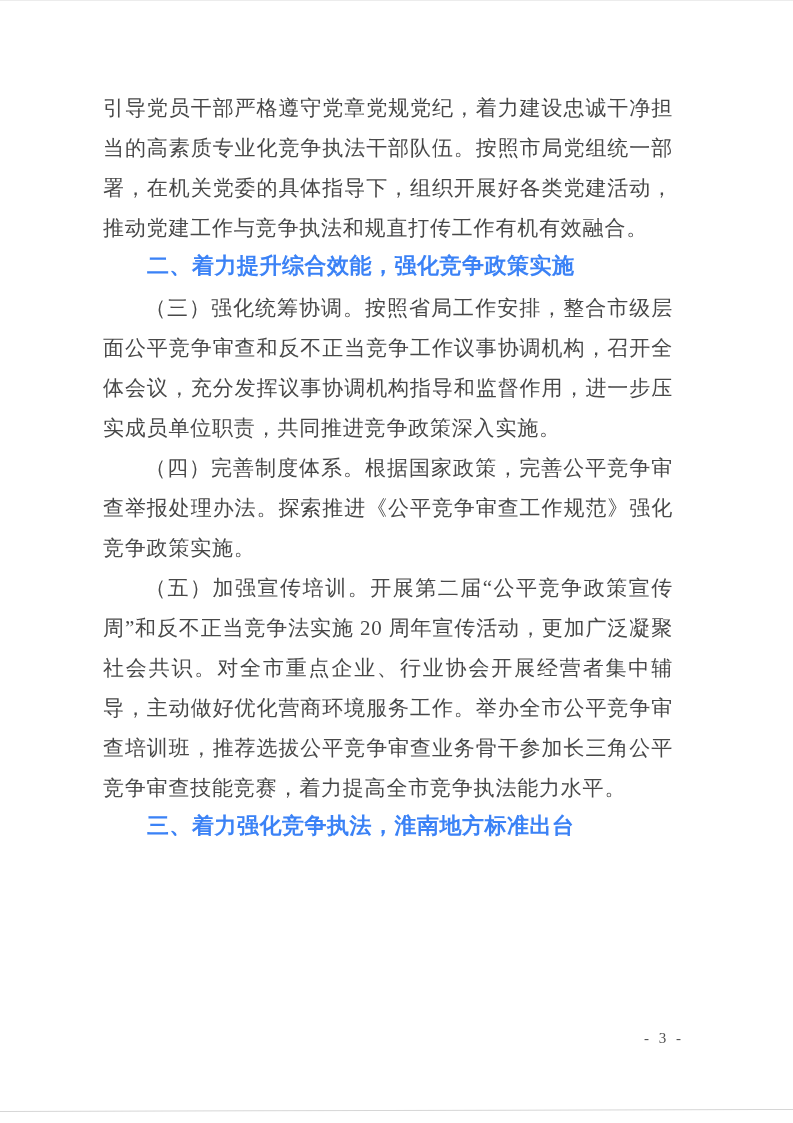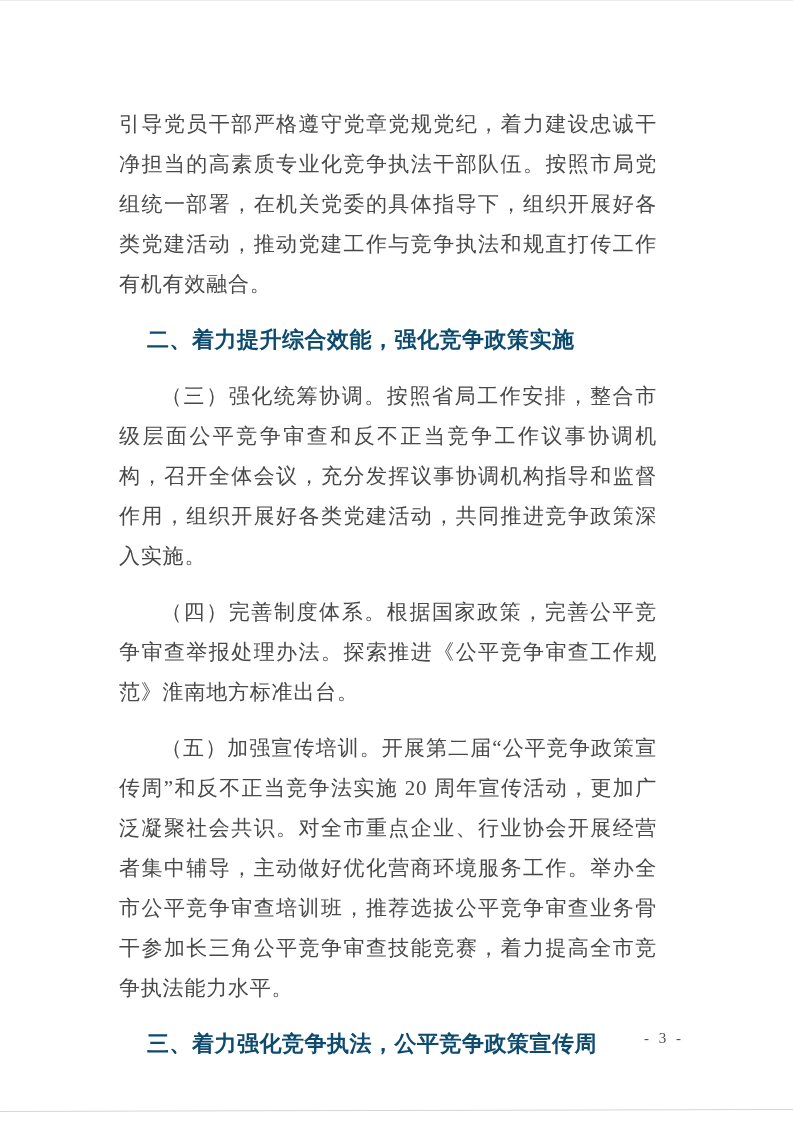--- a/index.html
+++ b/index.html
@@ -33,32 +33,32 @@
     top: 88px;
     width: 570px;
     color: #484848;
     font-size: 21px;
     line-height: 40px;
     letter-spacing: 0.8px;
     text-align: justify;
     text-justify: inter-character;
   }
   .content p {
-    margin: 16px;
+    margin: 0;
     text-indent: 2em;
   }
   .content p.no-indent {
     text-indent: 0;
   }
   .content h2 {
     margin: 0;
-    font-family: Liberation Serif, serif;
+    font-family: Liberation Mono, monospace;
     font-size: 22px;
     font-weight: 700;
-    color: #0c4a6e;
+    color: #3b82f6;
     line-height: 40px;
     letter-spacing: 0.5px;
     text-indent: 2em;
   }
   .footer-page-number {
     position: absolute;
     top: 1030px;
     left: 644px;
     font-family: "Liberation Serif", "DejaVu Serif", serif;
     font-size: 15px;
@@ -80,26 +80,26 @@
 <body>
 
 <div class="page">
   <div class="top-edge"></div>
 
   <div class="content">
     <p class="no-indent">引导党员干部严格遵守党章党规党纪，着力建设忠诚干净担当的高素质专业化竞争执法干部队伍。按照市局党组统一部署，在机关党委的具体指导下，组织开展好各类党建活动，推动党建工作与竞争执法和规直打传工作有机有效融合。</p>
 
     <h2>二、着力提升综合效能，强化竞争政策实施</h2>
 
-    <p>（三）强化统筹协调。按照省局工作安排，整合市级层面公平竞争审查和反不正当竞争工作议事协调机构，召开全体会议，充分发挥议事协调机构指导和监督作用，组织开展好各类党建活动，共同推进竞争政策深入实施。</p>
+    <p>（三）强化统筹协调。按照省局工作安排，整合市级层面公平竞争审查和反不正当竞争工作议事协调机构，召开全体会议，充分发挥议事协调机构指导和监督作用，进一步压实成员单位职责，共同推进竞争政策深入实施。</p>
 
-    <p>（四）完善制度体系。根据国家政策，完善公平竞争审查举报处理办法。探索推进《公平竞争审查工作规范》淮南地方标准出台。</p>
+    <p>（四）完善制度体系。根据国家政策，完善公平竞争审查举报处理办法。探索推进《公平竞争审查工作规范》强化竞争政策实施。</p>
 
     <p>（五）加强宣传培训。开展第二届“公平竞争政策宣传周”和反不正当竞争法实施 20 周年宣传活动，更加广泛凝聚社会共识。对全市重点企业、行业协会开展经营者集中辅导，主动做好优化营商环境服务工作。举办全市公平竞争审查培训班，推荐选拔公平竞争审查业务骨干参加长三角公平竞争审查技能竞赛，着力提高全市竞争执法能力水平。</p>
 
-    <h2>三、着力强化竞争执法，公平竞争政策宣传周</h2>
+    <h2>三、着力强化竞争执法，淮南地方标准出台</h2>
 
   </div>
 
   <div class="footer-page-number">- 3 -</div>
 
   <div class="scan-line"></div>
 </div>
 
 </body></html>

